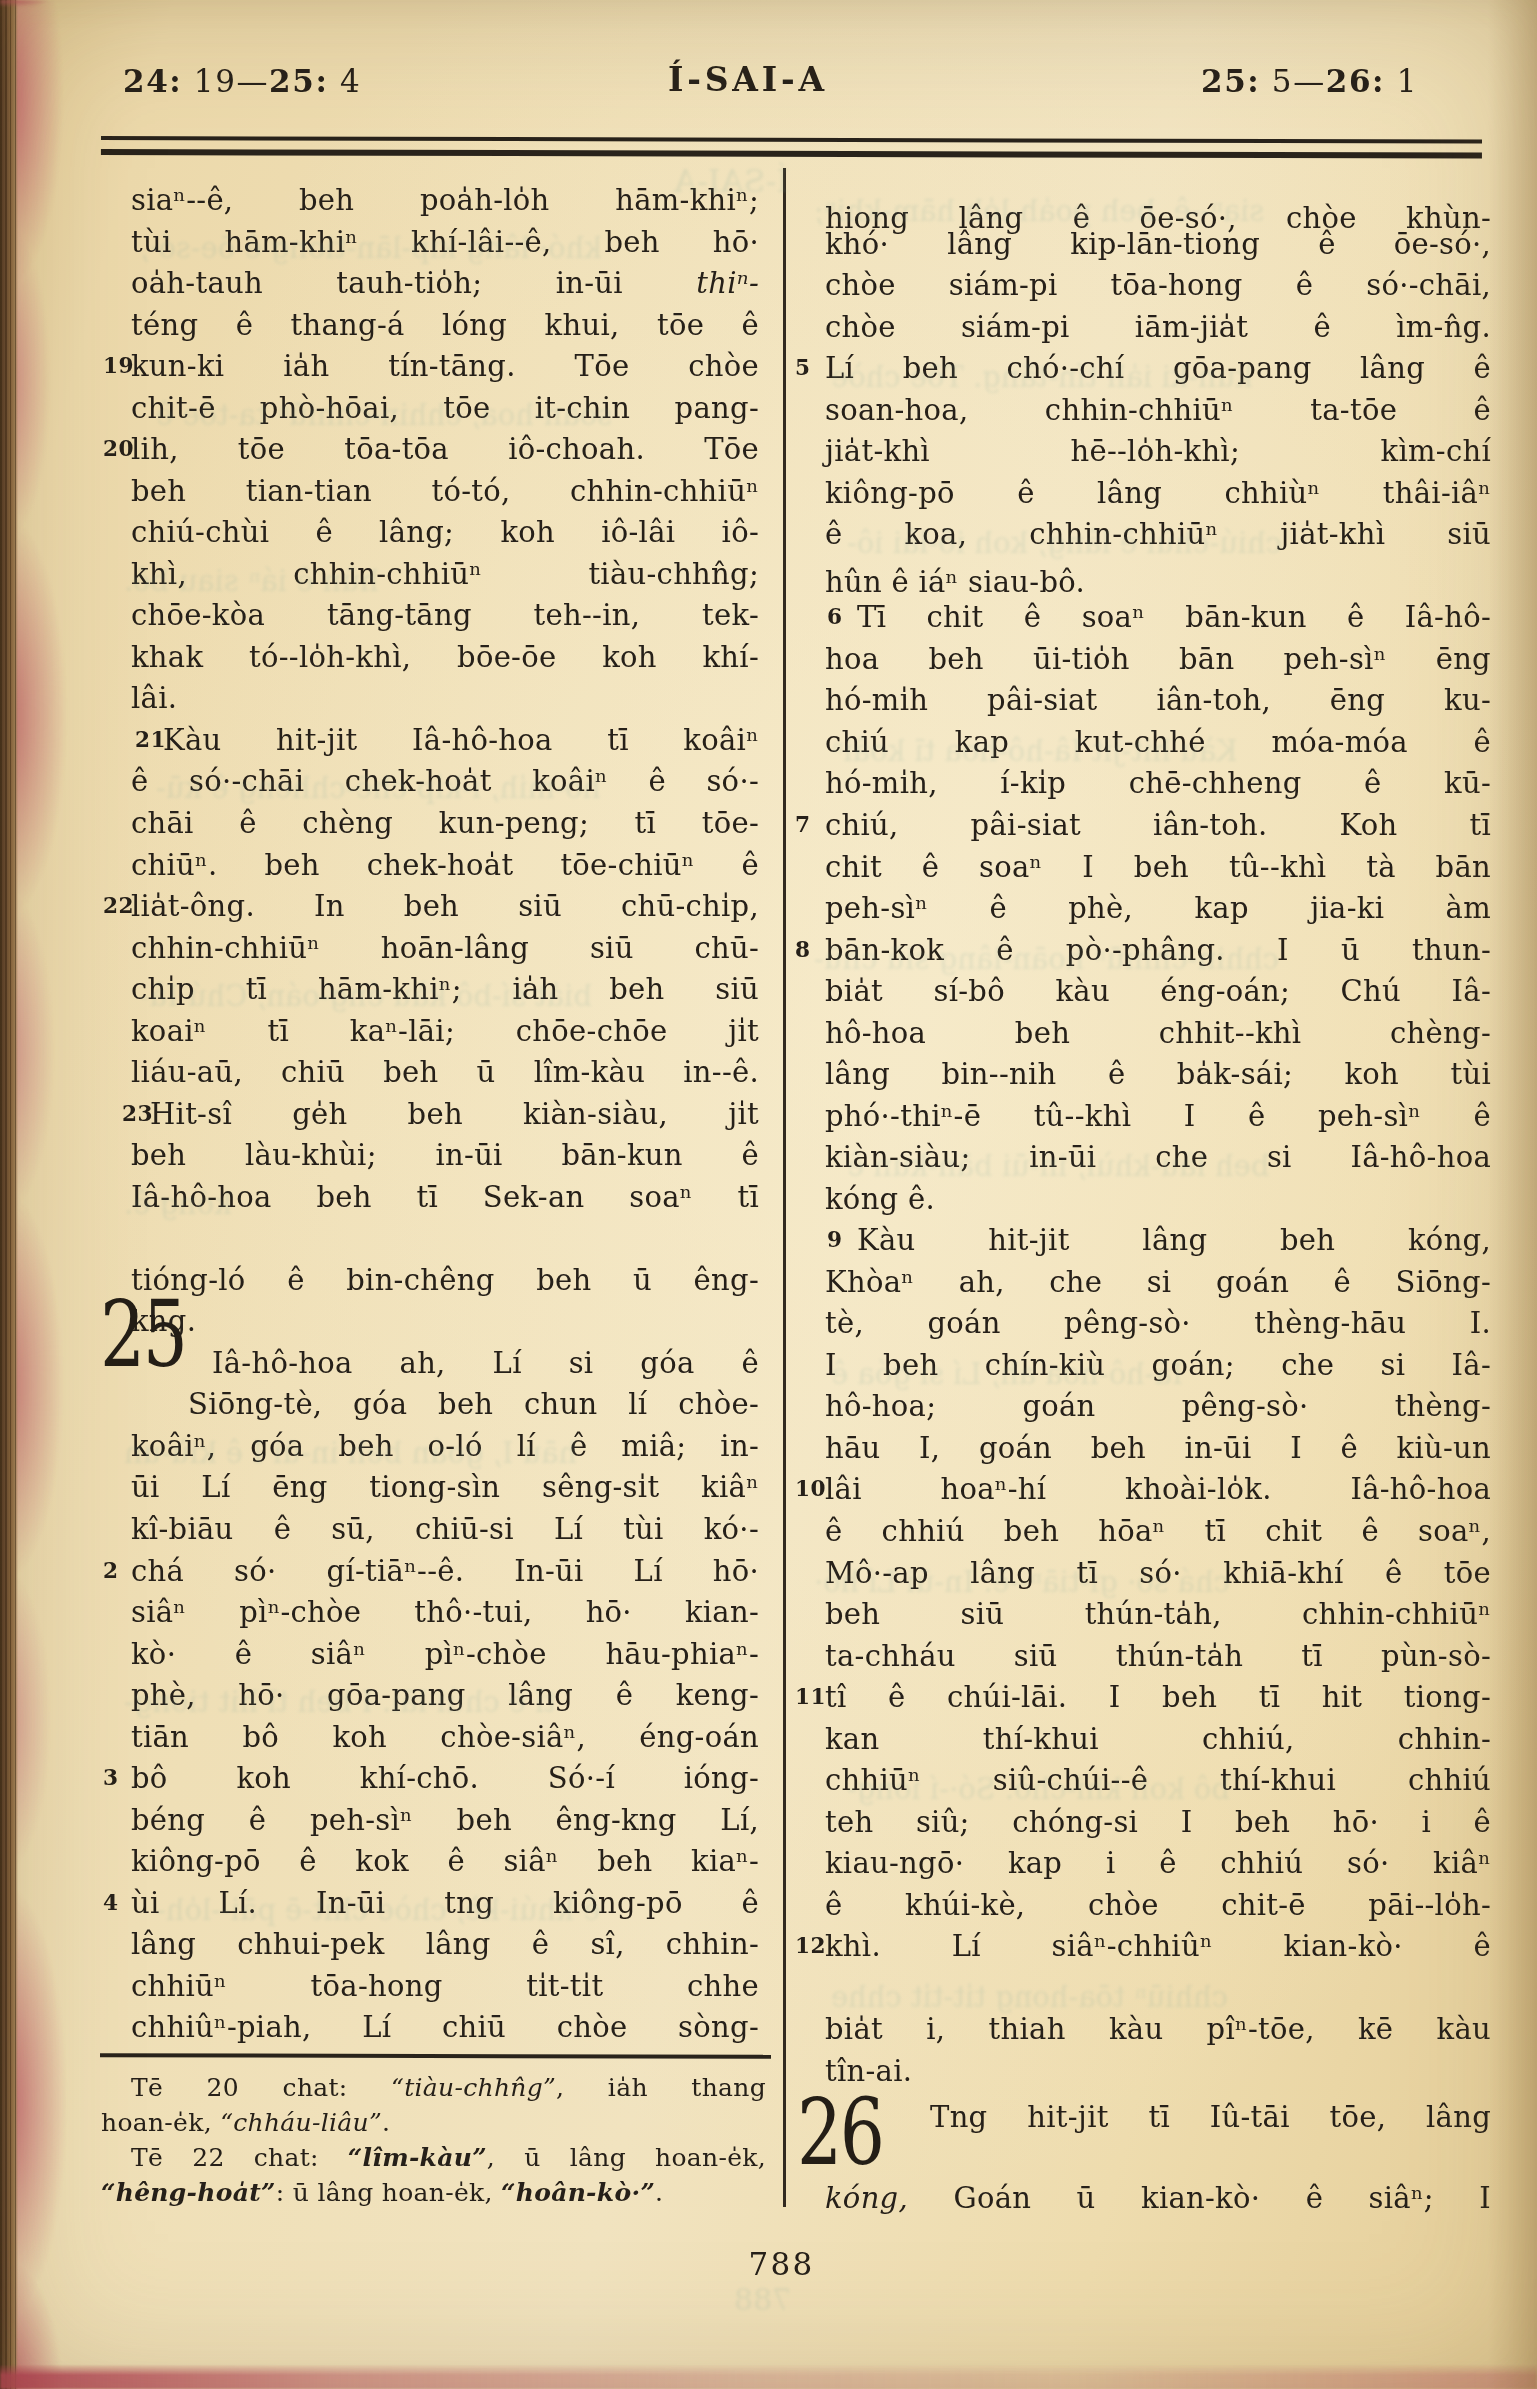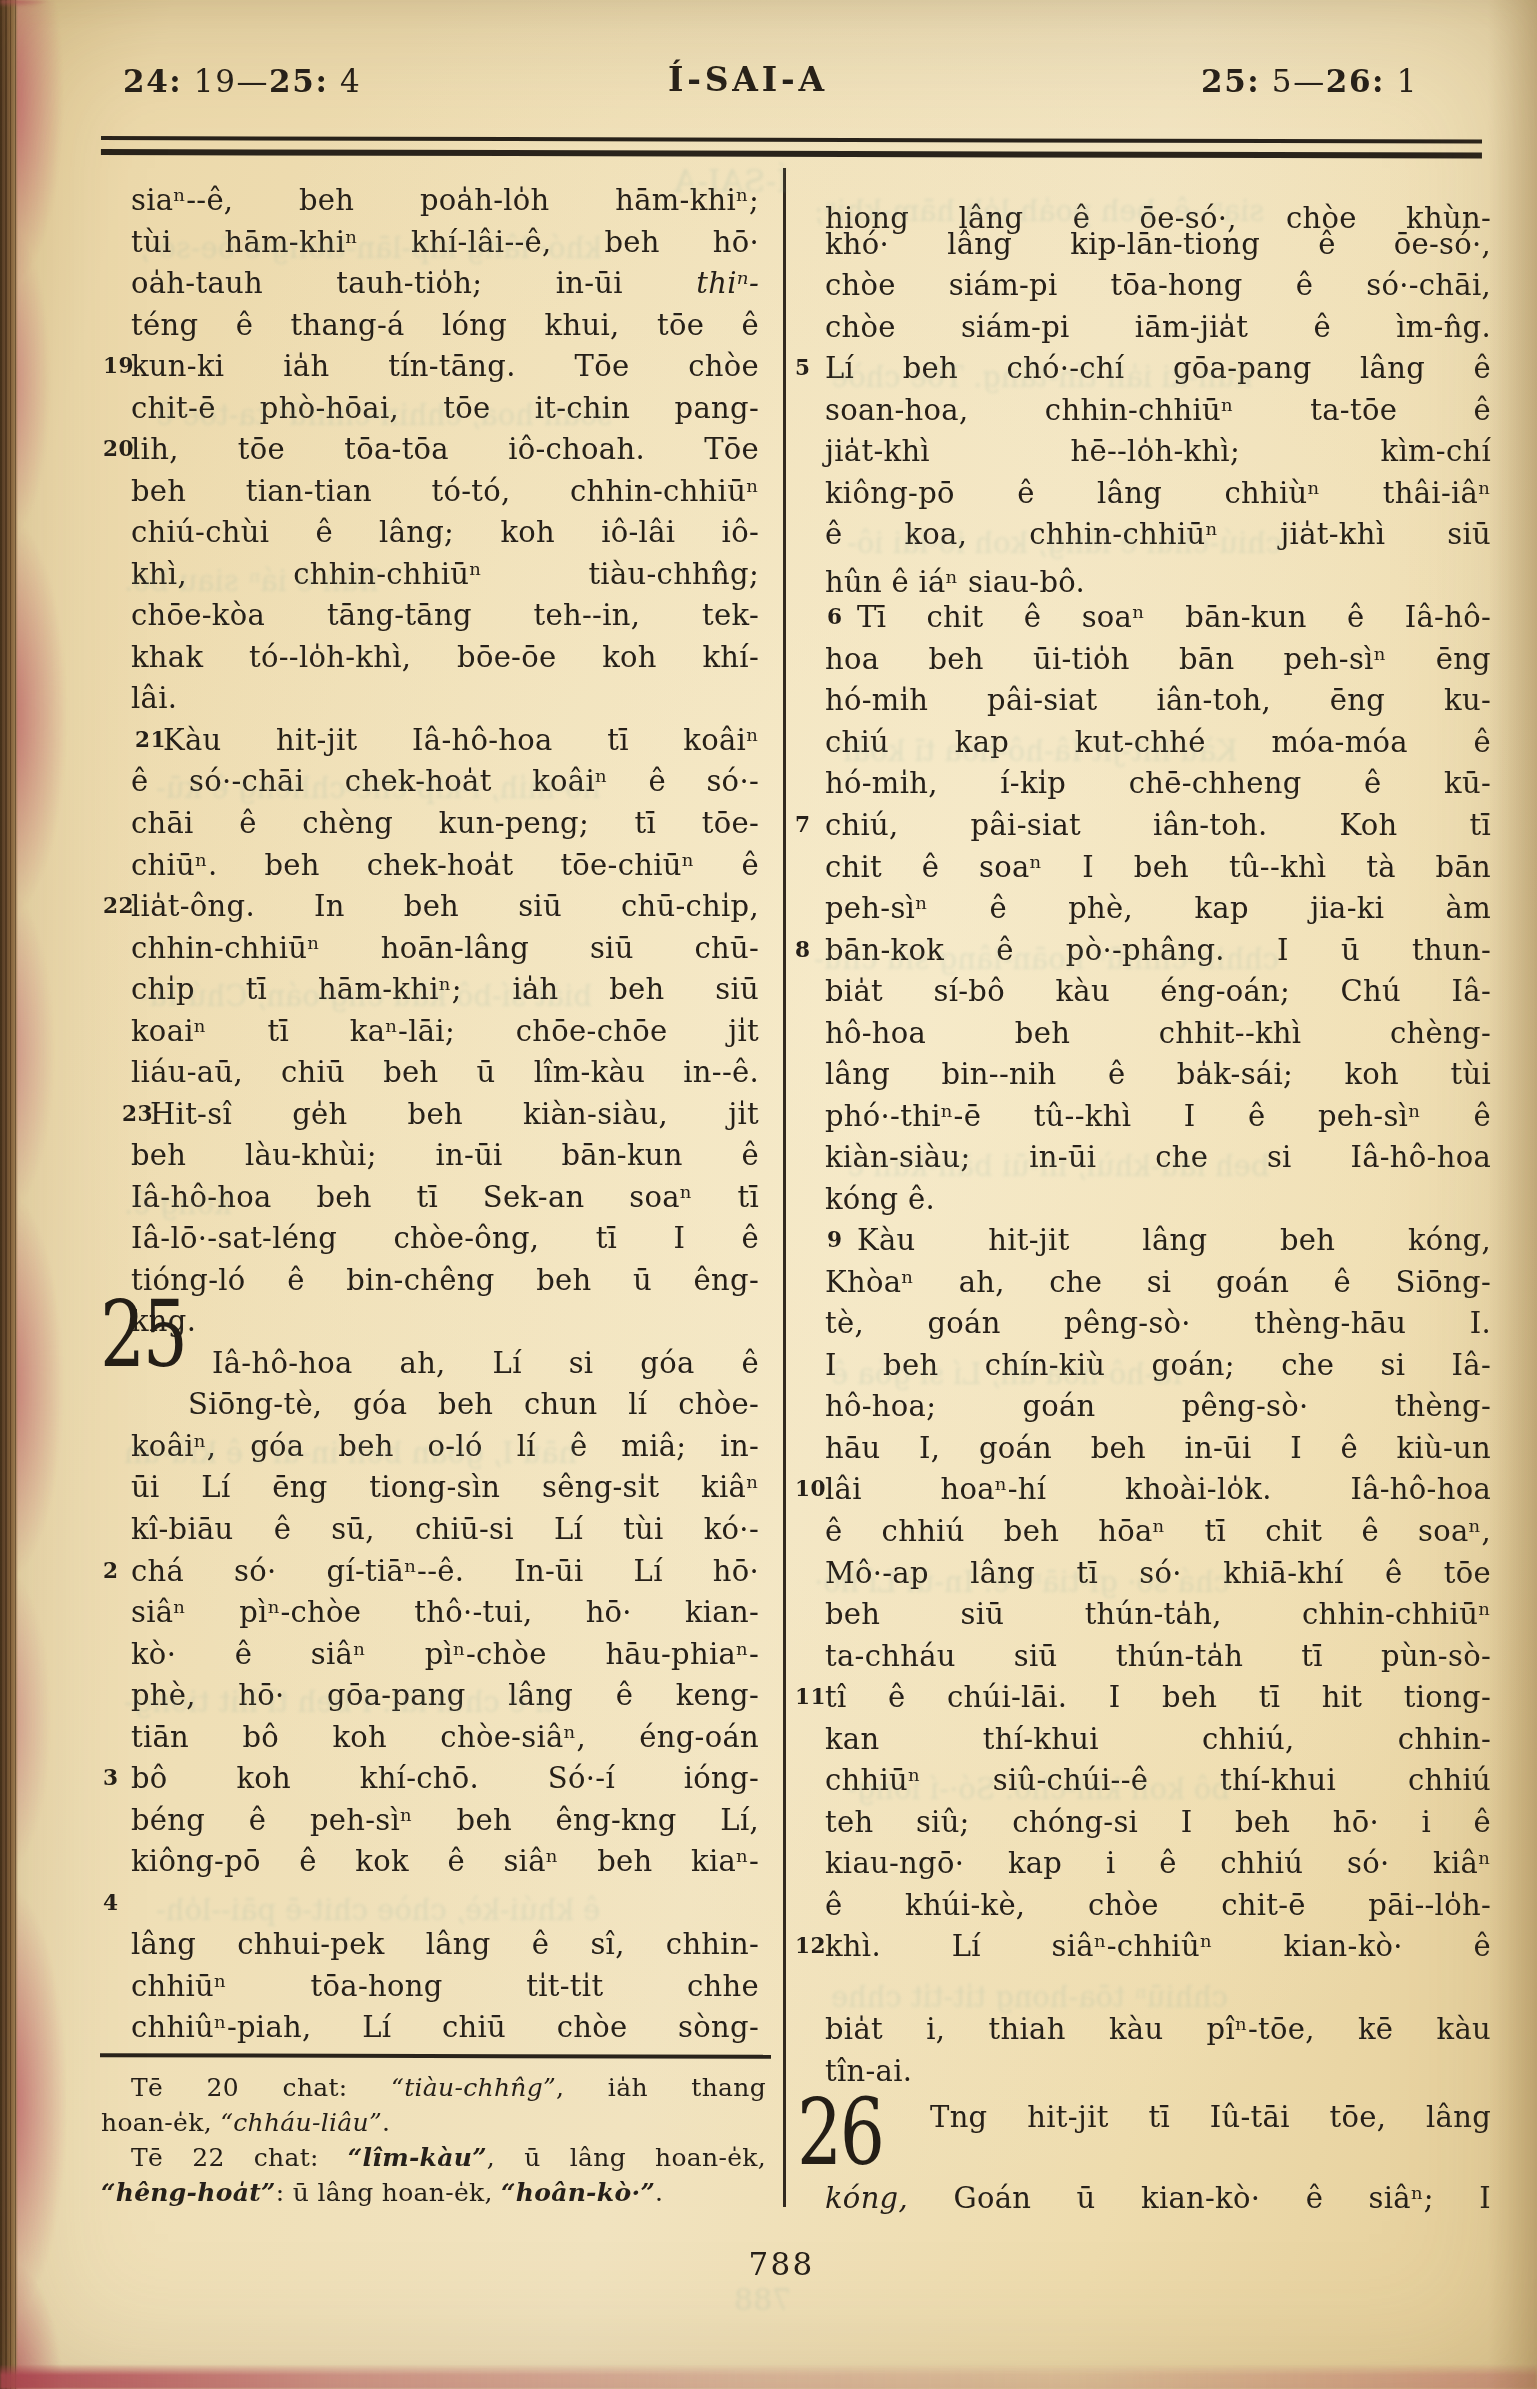--- a/index.html
+++ b/index.html
@@ -116,37 +116,36 @@
     <div class="line" style="top: 623px;"><span>chāi ê chèng kun-peng; tī tōe-</span></div>
     <div class="line" style="top: 665px;"><span>chiūⁿ. beh chek-hoa̍t tōe-chiūⁿ ê</span></div>
     <div class="line" style="top: 706px;"><span class="vnum">22</span><span>lia̍t-ông. In beh siū chū-chi̍p,</span></div>
     <div class="line" style="top: 748px;"><span>chhin-chhiūⁿ hoān-lâng siū chū-</span></div>
     <div class="line" style="top: 789px;"><span>chi̍p tī hām-khiⁿ; ia̍h beh siū</span></div>
     <div class="line" style="top: 831px;"><span>koaiⁿ tī kaⁿ-lāi; chōe-chōe ji̍t</span></div>
     <div class="line" style="top: 872px;"><span>liáu-aū, chiū beh ū lîm-kàu in--ê.</span></div>
     <div class="line" style="top: 914px; text-indent: 19px;"><span class="vnum">23</span><span>Hit-sî ge̍h beh kiàn-siàu, ji̍t</span></div>
     <div class="line" style="top: 955px;"><span>beh làu-khùi; in-ūi bān-kun ê</span></div>
     <div class="line" style="top: 997px;"><span>Iâ-hô-hoa beh tī Sek-an soaⁿ tī</span></div>
-    <div class="line" style="top: 1038px;"><span>Iâ-lō·-sat-léng chòe-ông, tī I ê</span></div>
     <div class="line" style="top: 1080px;"><span>tióng-ló ê bin-chêng beh ū êng-</span></div>
     <div class="line nj" style="top: 1121px;"><span>kng.</span></div>
     <div class="line" style="top: 1163px; text-indent: 81px;"><span>Iâ-hô-hoa ah, Lí si góa ê</span></div>
     <div class="line" style="top: 1204px; text-indent: 57px;"><span>Siōng-tè, góa beh chun lí chòe-</span></div>
     <div class="line" style="top: 1246px;"><span>koâiⁿ, góa beh o-ló lí ê miâ; in-</span></div>
     <div class="line" style="top: 1287px;"><span>ūi Lí ēng tiong-sìn sêng-si̍t kiâⁿ</span></div>
     <div class="line" style="top: 1329px;"><span>kî-biāu ê sū, chiū-si Lí tùi kó·-</span></div>
     <div class="line" style="top: 1371px;"><span class="vnum">2</span><span>chá só· gí-tiāⁿ--ê. In-ūi Lí hō·</span></div>
     <div class="line" style="top: 1412px;"><span>siâⁿ pìⁿ-chòe thô·-tui, hō· kian-</span></div>
     <div class="line" style="top: 1454px;"><span>kò· ê siâⁿ pìⁿ-chòe hāu-phiaⁿ-</span></div>
     <div class="line" style="top: 1495px;"><span>phè, hō· gōa-pang lâng ê keng-</span></div>
     <div class="line" style="top: 1537px;"><span>tiān bô koh chòe-siâⁿ, éng-oán</span></div>
     <div class="line" style="top: 1578px;"><span class="vnum">3</span><span>bô koh khí-chō. Só·-í ióng-</span></div>
     <div class="line" style="top: 1620px;"><span>béng ê peh-sìⁿ beh êng-kng Lí,</span></div>
     <div class="line" style="top: 1661px;"><span>kiông-pō ê kok ê siâⁿ beh kiaⁿ-</span></div>
-    <div class="line" style="top: 1703px;"><span class="vnum">4</span></div>
+    <div class="line" style="top: 1703px;"><span class="vnum">4</span><span>ùi Lí. In-ūi tng kiông-pō ê</span></div>
     <div class="line" style="top: 1744px;"><span>lâng chhui-pek lâng ê sî, chhin-</span></div>
     <div class="line" style="top: 1786px;"><span>chhiūⁿ tōa-hong ti̍t-ti̍t chhe</span></div>
     <div class="line" style="top: 1827px;"><span>chhiûⁿ-piah, Lí chiū chòe sòng-</span></div>
   </div>
 <div id="col-right" class="col">
     <div class="line" style="top: 16px;"><span>hiong lâng ê ōe-só·, chòe khùn-</span></div>
     <div class="line" style="top: 42px;"><span>khó· lâng kip-lān-tiong ê ōe-só·,</span></div>
     <div class="line" style="top: 83px;"><span>chòe siám-pi tōa-hong ê só·-chāi,</span></div>
     <div class="line" style="top: 125px;"><span>chòe siám-pi iām-jia̍t ê ìm-n̂g.</span></div>
     <div class="line" style="top: 166px;"><span class="vnum">5</span><span>Lí beh chó·-chí gōa-pang lâng ê</span></div>

